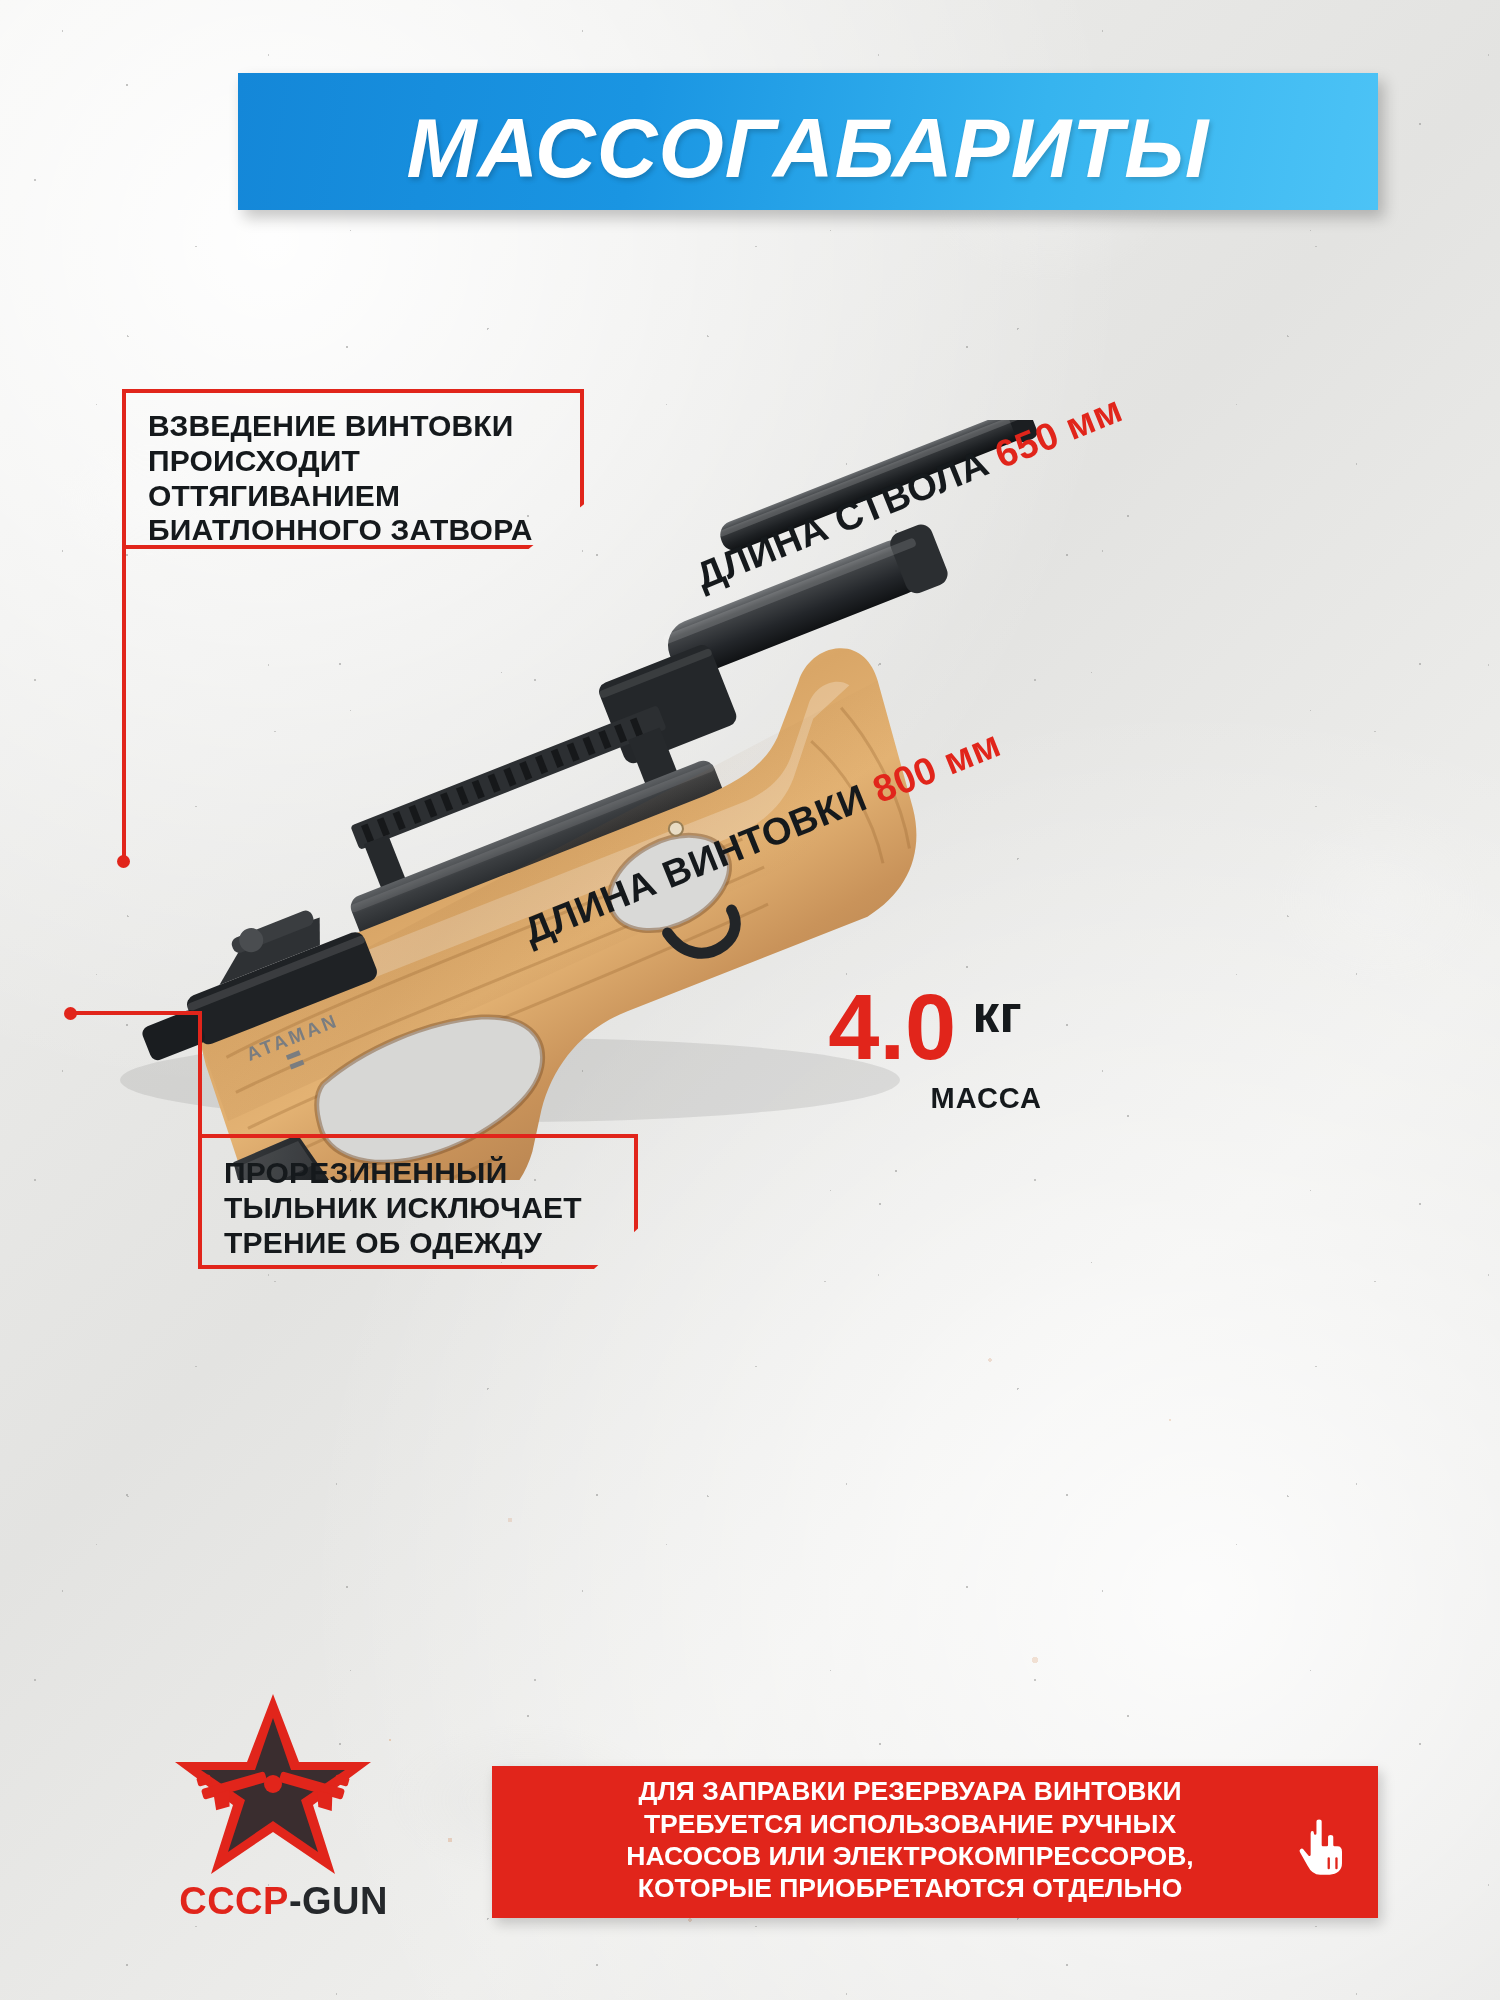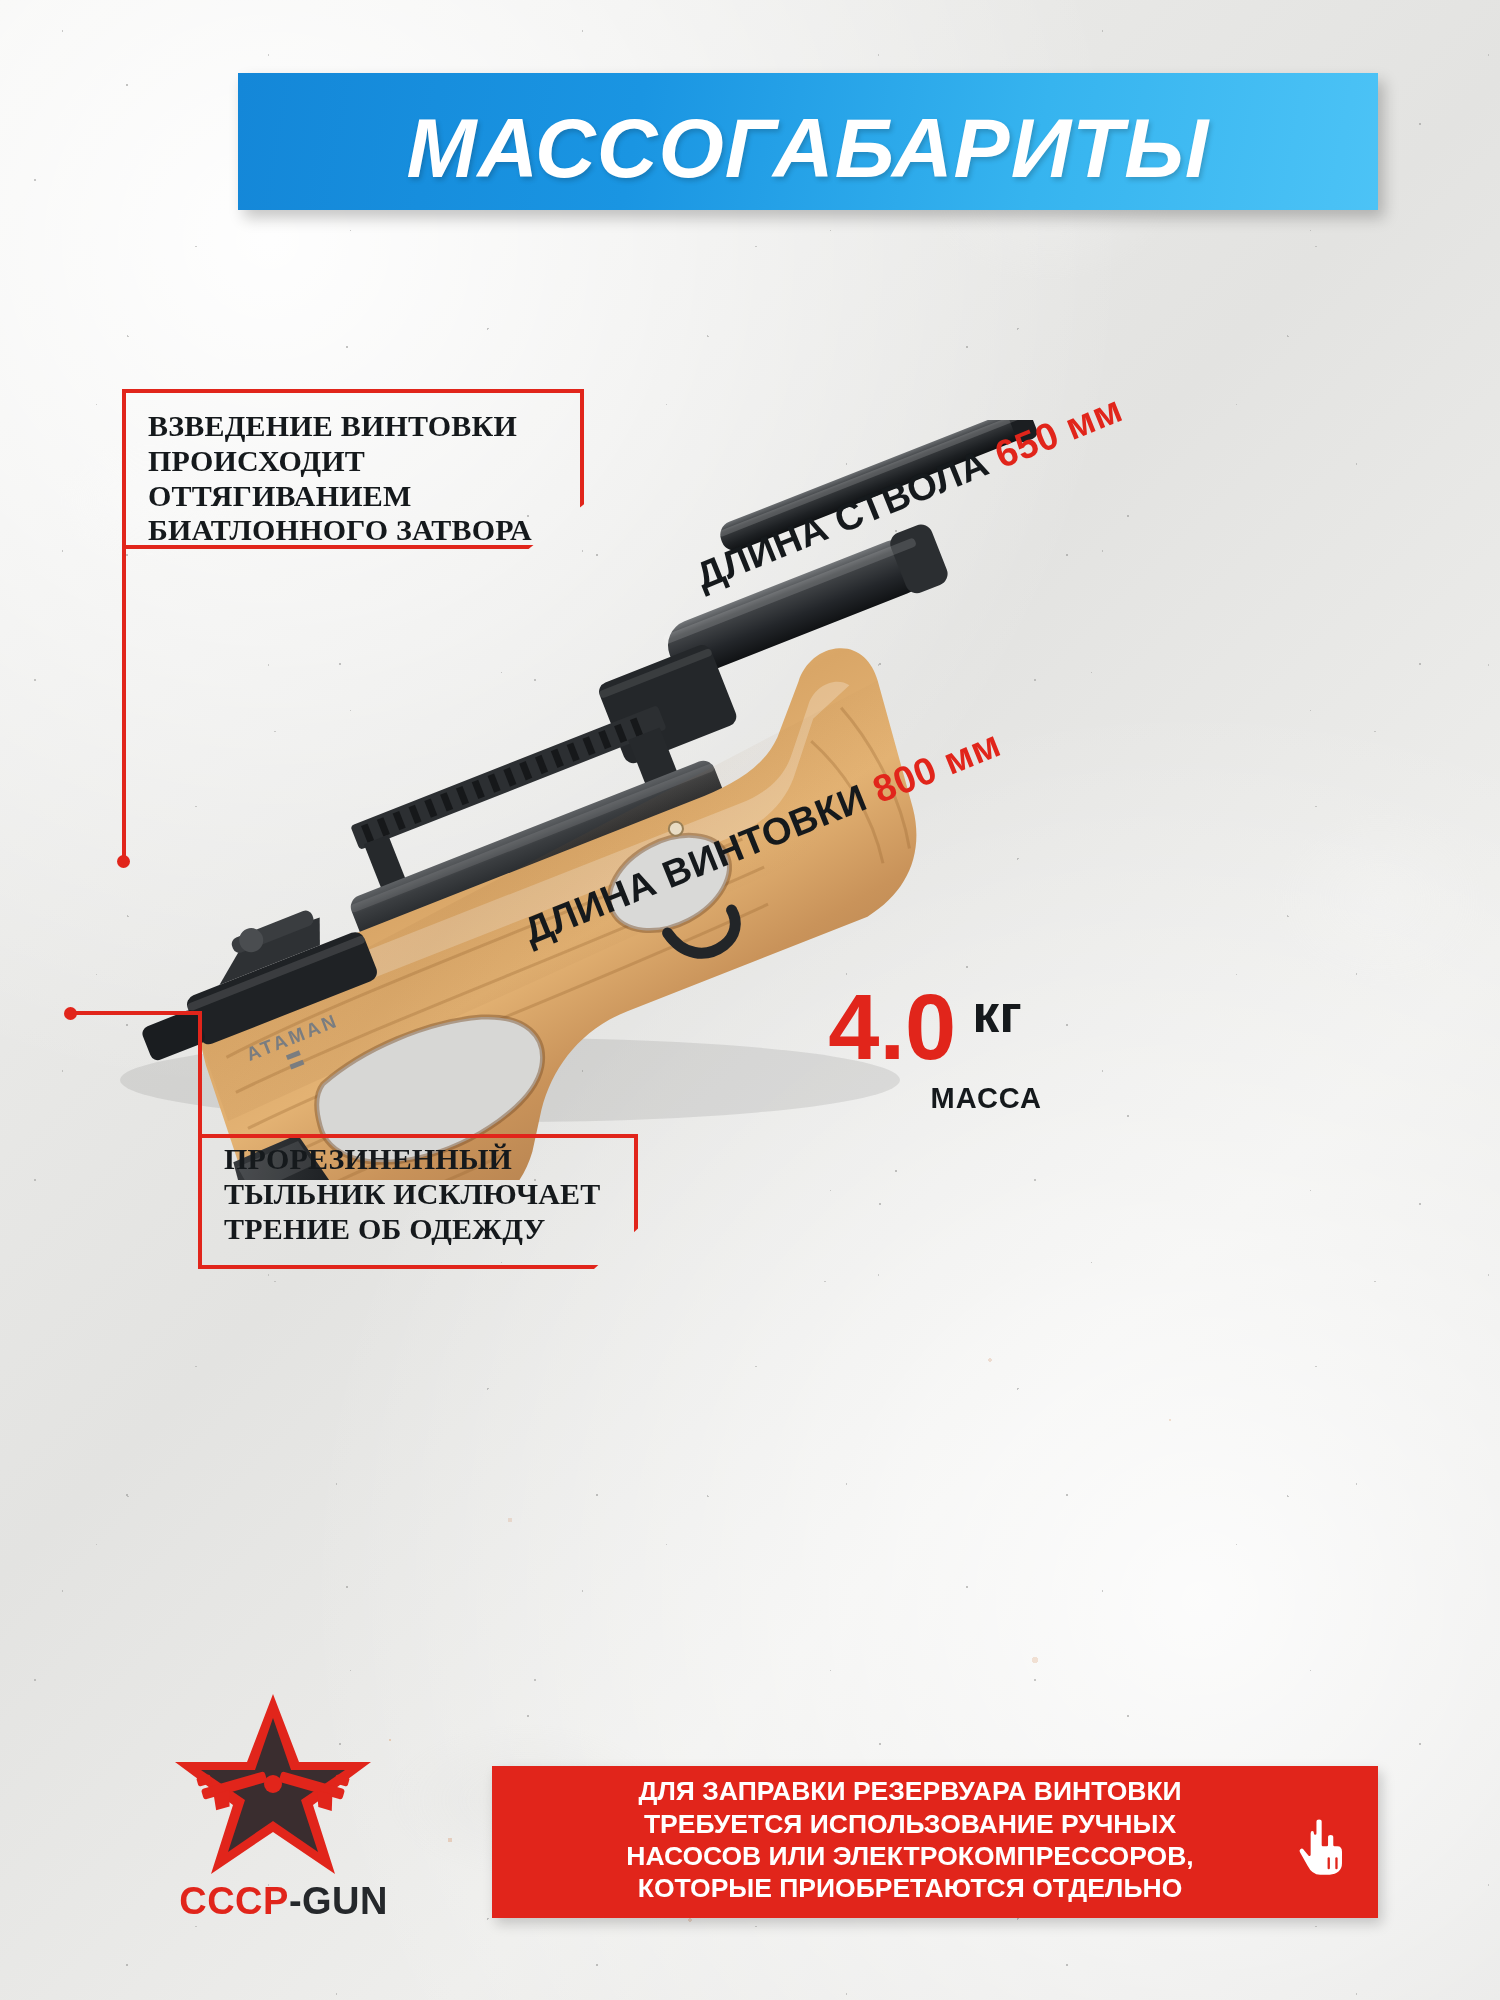--- a/index.html
+++ b/index.html
@@ -99,21 +99,20 @@
     text-shadow: 2px 3px 5px rgba(0,0,0,0.18);
     margin-top: 12px;
   }
 
   
   .callout {
     position: absolute;
     border: 4px solid #e1251b;
     background: rgba(255,255,255,0.0);
     box-sizing: border-box;
-    font-family: Liberation Serif, serif;
   }
   .callout-text {
     font-size: 30px;
     font-weight: bold;
     color: #15191c;
     line-height: 1.16;
     letter-spacing: 0.2px;
     white-space: pre-line;
   }
   #callout-bolt {
@@ -122,21 +121,21 @@
     width: 462px;
     height: 160px;
     padding: 16px 18px 0 22px;
     clip-path: polygon(0 0, 100% 0, 100% 72%, 88% 100%, 0 100%);
   }
   #callout-pad {
     left: 198px;
     top: 1134px;
     width: 440px;
     height: 135px;
-    padding: 4px 18px 0 22px;
+    padding: 18px 18px 0 22px;
     clip-path: polygon(0 0, 100% 0, 100% 70%, 90% 100%, 0 100%);
   }
   .leader {
     position: absolute;
     background: #e1251b;
   }
   .leader-dot {
     position: absolute;
     width: 13px;
     height: 13px;

